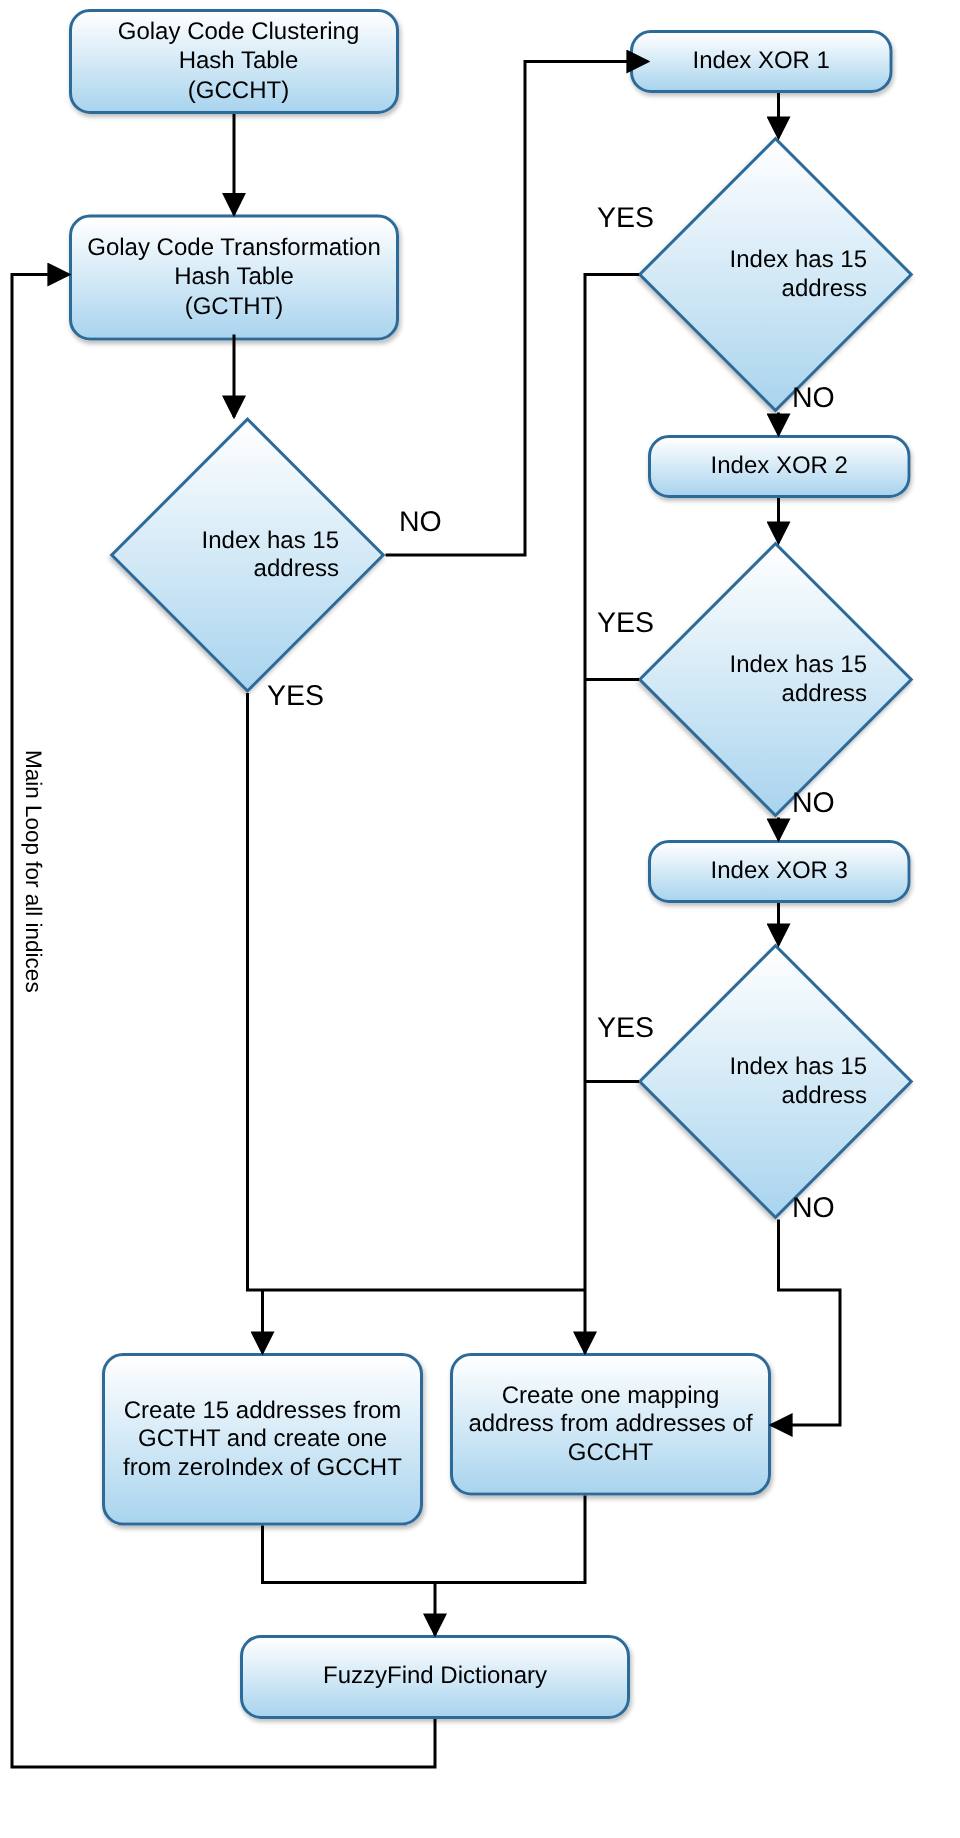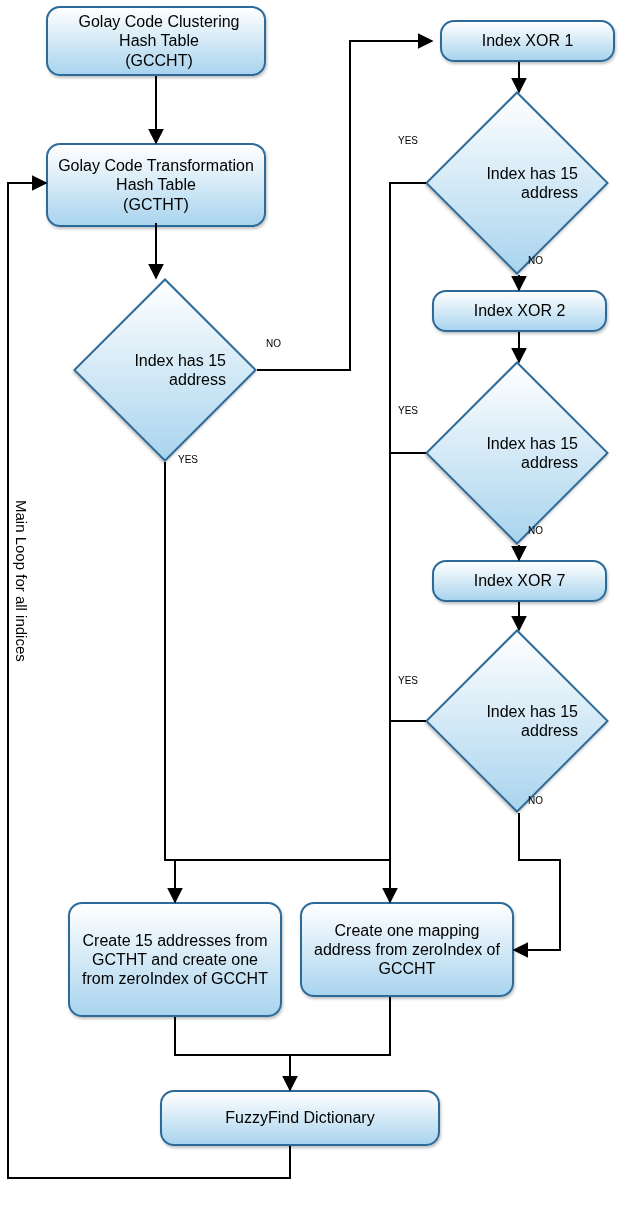--- a/index.html
+++ b/index.html
@@ -45,21 +45,21 @@
   inset:0;
   display:flex;
   align-items:center;
   justify-content:center;
   text-align:right;
   line-height:1.2;
   padding:0 4px;
 }
 .edge-label{
   position:absolute;
-  font-size:10px;
+  font-size:19px;
 }
 .vloop{
   position:absolute;
   font-size:15px;
   writing-mode:vertical-rl;
   text-orientation:mixed;
 }
 svg.connectors{
   position:absolute;
   left:0;top:0;
@@ -71,44 +71,44 @@
 <body>
 
 <div class="node roundrect" style="left:46px;  top:6px;   width:220px; height:70px;padding-left:16px;">Golay Code Clustering Hash Table<br>(GCCHT)</div>
 <div class="node roundrect" style="left:46px;  top:143px; width:220px; height:84px;">Golay Code Transformation Hash Table<br>(GCTHT)</div>
 
 <div class="diamond" style="left:100px; top:305px; width:130px; height:130px;">
   <div class="shape"></div>
   <div class="lbl">Index has 15 address</div>
 </div>
 
-<div class="node roundrect" style="left:440px; top:20px;  width:175px; height:42px;">Index XOR 1</div>
+<div class="node roundrect" style="left:420px; top:20px;  width:175px; height:42px;">Index XOR 1</div>
 
 <div class="diamond" style="left:452px; top:118px; width:130px; height:130px;">
   <div class="shape"></div>
   <div class="lbl">Index has 15 address</div>
 </div>
 
 <div class="node roundrect" style="left:432px; top:290px; width:175px; height:42px;">Index XOR 2</div>
 
 <div class="diamond" style="left:452px; top:388px; width:130px; height:130px;">
   <div class="shape"></div>
   <div class="lbl">Index has 15 address</div>
 </div>
 
-<div class="node roundrect" style="left:432px; top:560px; width:175px; height:42px;">Index XOR 7</div>
+<div class="node roundrect" style="left:432px; top:560px; width:175px; height:42px;">Index XOR 3</div>
 
 <div class="diamond" style="left:452px; top:656px; width:130px; height:130px;">
   <div class="shape"></div>
   <div class="lbl">Index has 15 address</div>
 </div>
 
 <div class="node roundrect" style="left:68px;  top:902px; width:214px; height:115px;">Create 15 addresses from GCTHT and create one from zeroIndex of GCCHT</div>
-<div class="node roundrect" style="left:300px; top:902px; width:214px; height:95px;">Create one mapping address from zeroIndex of GCCHT</div>
-<div class="node roundrect" style="left:160px; top:1090px;width:280px; height:56px;">FuzzyFind Dictionary</div>
+<div class="node roundrect" style="left:300px; top:902px; width:214px; height:95px;">Create one mapping address from addresses of GCCHT</div>
+<div class="node roundrect" style="left:160px; top:1090px;width:260px; height:56px;">FuzzyFind Dictionary</div>
 
 <div class="edge-label" style="left:266px; top:338px;">NO</div>
 <div class="edge-label" style="left:178px; top:454px;">YES</div>
 
 <div class="edge-label" style="left:398px; top:135px;">YES</div>
 <div class="edge-label" style="left:528px; top:255px;">NO</div>
 
 <div class="edge-label" style="left:398px; top:405px;">YES</div>
 <div class="edge-label" style="left:528px; top:525px;">NO</div>
 

